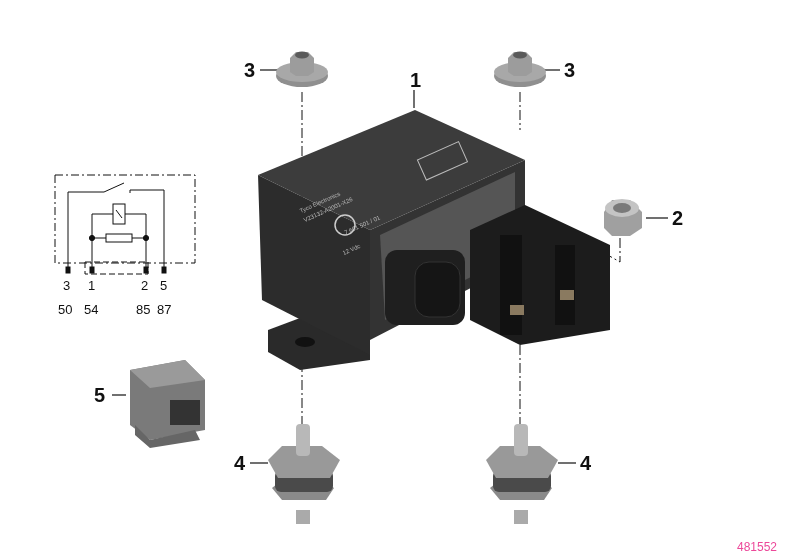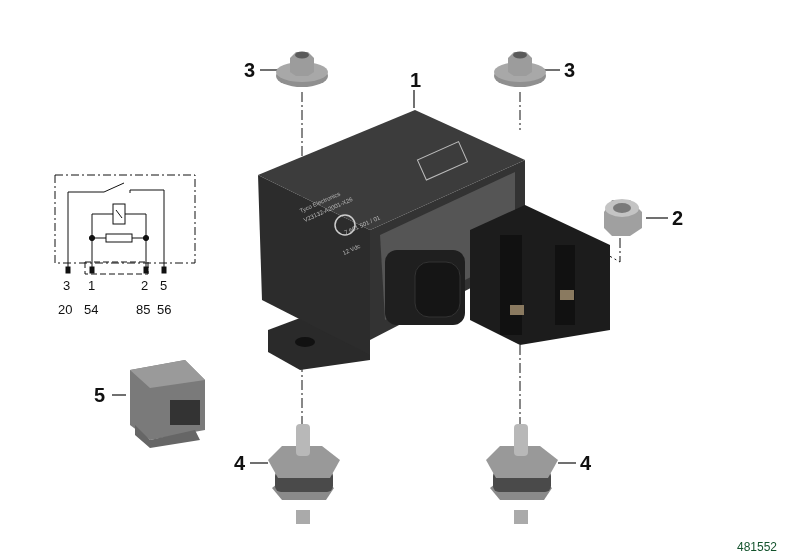--- a/index.html
+++ b/index.html
@@ -1,19 +1,19 @@
 <!DOCTYPE html>
 <html><head>
 <meta charset="utf-8">
 <style>
   html,body{margin:0;padding:0;background:#fff;}
   body{width:800px;height:560px;position:relative;overflow:hidden;font-family:"Liberation Sans",sans-serif;}
   .callout{position:absolute;font-weight:bold;font-size:20px;color:#111;font-family:"Liberation Sans",sans-serif;line-height:1;}
   .pin-label{position:absolute;font-size:13px;color:#111;font-family:"Liberation Sans",sans-serif;line-height:1;}
-  .diagram-id{position:absolute;font-size:12px;color:#14532d;font-family:"Liberation Sans",sans-serif;}
+  .diagram-id{position:absolute;font-size:12px;color:#ec4899;font-family:"Liberation Sans",sans-serif;}
   svg{position:absolute;left:0;top:0;}
 </style>
 </head>
 <body>
 
 <svg width="800" height="560" viewBox="0 0 800 560">
 
   <g stroke="#111" fill="none" stroke-width="1">
     <rect x="55" y="175" width="140" height="88" stroke-dasharray="8,3,2,3"></rect>
     <rect x="85" y="262" width="63" height="12" stroke-dasharray="6,3"></rect>
@@ -132,18 +132,18 @@
 <div class="callout" style="left:244px;top:60px;">3</div>
 <div class="callout" style="left:564px;top:60px;">3</div>
 <div class="callout" style="left:234px;top:453px;">4</div>
 <div class="callout" style="left:580px;top:453px;">4</div>
 <div class="callout" style="left:94px;top:385px;">5</div>
 
 <div class="pin-label" style="left:63px;top:279px;">3</div>
 <div class="pin-label" style="left:88px;top:279px;">1</div>
 <div class="pin-label" style="left:141px;top:279px;">2</div>
 <div class="pin-label" style="left:160px;top:279px;">5</div>
-<div class="pin-label" style="left:58px;top:303px;">20</div>
+<div class="pin-label" style="left:58px;top:303px;">50</div>
 <div class="pin-label" style="left:84px;top:303px;">54</div>
 <div class="pin-label" style="left:136px;top:303px;">85</div>
-<div class="pin-label" style="left:157px;top:303px;">56</div>
+<div class="pin-label" style="left:157px;top:303px;">87</div>
 
 <div class="diagram-id" style="left:737px;top:540px;">481552</div>
 
 </body></html>

